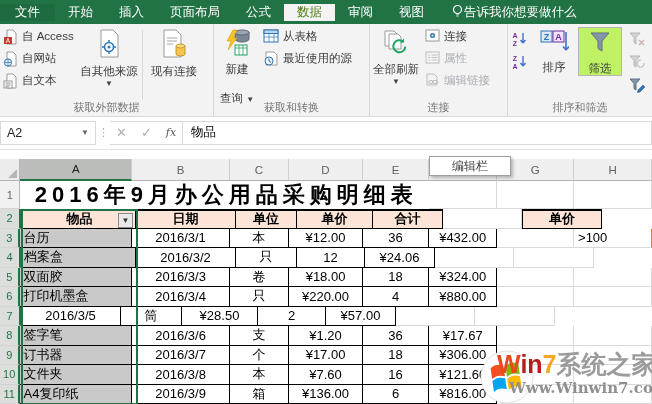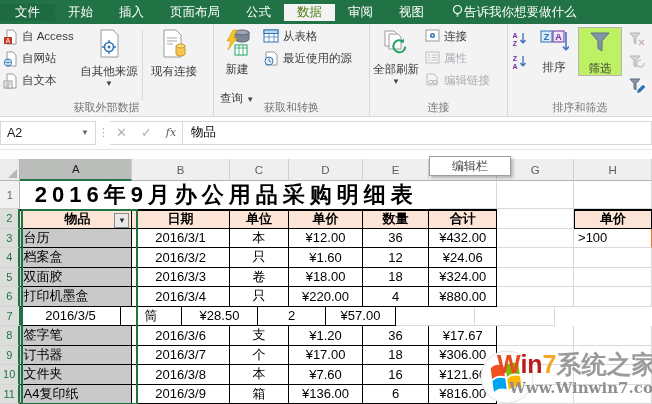--- a/index.html
+++ b/index.html
@@ -321,21 +321,20 @@
 
     <div class="row">
       <div class="rh sel">2</div>
       <div class="c ca tcell hdr itemhdr left">
         <span style="margin:0 auto;">物品</span>
         <span class="filterbtn">▼</span>
       </div>
       <div class="c cb tcell hdr">日期</div>
       <div class="c cc tcell hdr">单位</div>
       <div class="c cd tcell hdr">单价</div>
-      <div class="c ce tcell hdr">数量</div>
       <div class="c cf tcell hdr">合计</div>
       <div class="c cg gcell"></div>
       <div class="c ch crit-h">单价</div>
     </div>
 
     <div class="row">
       <div class="rh sel">3</div>
       <div class="c ca tcell selfill left">台历</div>
       <div class="c cb tcell">2016/3/1</div>
       <div class="c cc tcell">本</div>
@@ -344,21 +343,20 @@
       <div class="c cf tcell">¥432.00</div>
       <div class="c cg gcell"></div>
       <div class="c ch crit-v">&gt;100</div>
     </div>
 
     <div class="row">
       <div class="rh sel">4</div>
       <div class="c ca tcell selfill left">档案盒</div>
       <div class="c cb tcell">2016/3/2</div>
       <div class="c cc tcell">只</div>
-      <div class="c cd tcell">¥1.60</div>
       <div class="c ce tcell">12</div>
       <div class="c cf tcell">¥24.06</div>
       <div class="c cg gcell"></div>
       <div class="c ch gcell"></div>
     </div>
 
     <div class="row">
       <div class="rh sel">5</div>
       <div class="c ca tcell selfill left">双面胶</div>
       <div class="c cb tcell">2016/3/3</div>

